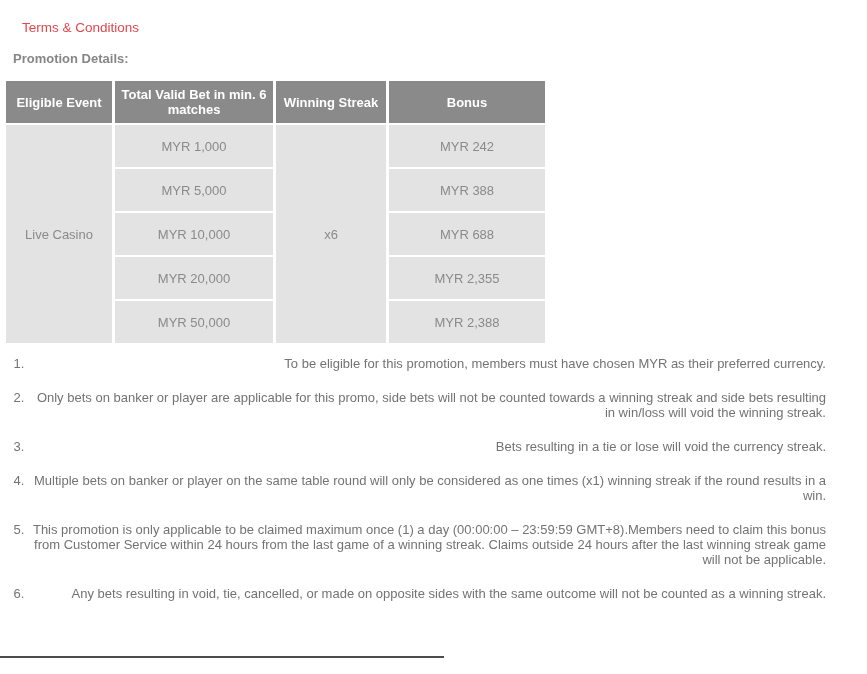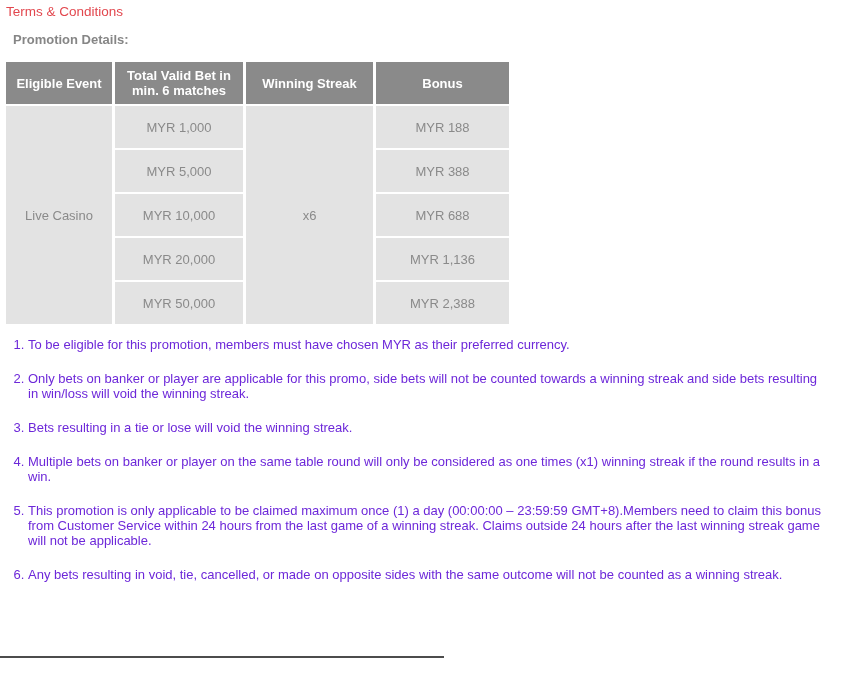--- a/index.html
+++ b/index.html
@@ -20,21 +20,21 @@
     font-size: 14.5px;
     line-height: 16px;
     font-weight: 400;
     margin: 0 0 4px 0;
   }
   .page-subtitle {
     color: var(--terms-red, #e2474e);
     font-size: 13.5px;
     line-height: 15px;
     font-weight: 400;
-    margin: 0;
+    margin: 16px;
   }
 
   .section-heading {
     font-weight: bold;
     font-size: 13px;
     line-height: 15px;
     color: #868686;
     margin: 0;
   }
   .qualify-heading { margin-top: 26px; }
@@ -65,31 +65,32 @@
   .promo-table td {
     background: var(--cell-bg, #e3e3e3);
     color: #8a8a8a;
     font-size: 13px;
     height: 42px;
     text-align: center;
     vertical-align: middle;
     padding: 12px 4px;
   }
   .col-event  { width: 106px; }
-  .col-bet    { width: 128px; }
-  .col-streak { width: 127px; }
-  .col-bonus  { width: 133px; }
+  .col-bet    { width: 158px; }
+  .col-streak { width: 110px; }
+  .col-bonus  { width: 156px; }
 
   ol.terms-list {
     margin: 11px 0 0 0;
     padding: 0 0 0 22px;
     width: 820px;
     font-size: 13px;
     line-height: 15px;
-    color: #6d28d9;
+    color: #737373;
+    text-align: right;
   }
   ol.terms-list li { margin-bottom: 19px; }
   ol.terms-list li:last-child { margin-bottom: 4px; }
 
   .panel-bottom-border {
     position: absolute;
     left: 0;
     top: 656px;
     width: 444px;
     height: 2px;
@@ -113,45 +114,45 @@
         <th class="col-bet">Total Valid Bet in min. 6 matches</th>
         <th class="col-streak">Winning Streak</th>
         <th class="col-bonus">Bonus</th>
       </tr>
     </thead>
     <tbody>
       <tr>
         <td rowspan="5">Live Casino</td>
         <td>MYR 1,000</td>
         <td rowspan="5">x6</td>
-        <td>MYR 188</td>
+        <td>MYR 242</td>
       </tr>
       <tr>
         <td>MYR 5,000</td>
         <td>MYR 388</td>
       </tr>
       <tr>
         <td>MYR 10,000</td>
         <td>MYR 688</td>
       </tr>
       <tr>
         <td>MYR 20,000</td>
-        <td>MYR 1,136</td>
+        <td>MYR 2,355</td>
       </tr>
       <tr>
         <td>MYR 50,000</td>
         <td>MYR 2,388</td>
       </tr>
     </tbody>
   </table>
 
   <ol class="terms-list">
     <li>To be eligible for this promotion, members must have chosen MYR as their preferred currency.</li>
     <li>Only bets on banker or player are applicable for this promo, side bets will not be counted towards a winning streak and side bets resulting in win/loss will void the winning streak.</li>
-    <li>Bets resulting in a tie or lose will void the winning streak.</li>
+    <li>Bets resulting in a tie or lose will void the currency streak.</li>
     <li>Multiple bets on banker or player on the same table round will only be considered as one times (x1) winning streak if the round results in a win.</li>
     <li>This promotion is only applicable to be claimed maximum once (1) a day (00:00:00 – 23:59:59 GMT+8).Members need to claim this bonus from Customer Service within 24 hours from the last game of a winning streak. Claims outside 24 hours after the last winning streak game will not be applicable.</li>
     <li>Any bets resulting in void, tie, cancelled, or made on opposite sides with the same outcome will not be counted as a winning streak.</li>
   </ol>
 
 </div>
 
 <div class="panel-bottom-border"></div>
 
 </body></html>

